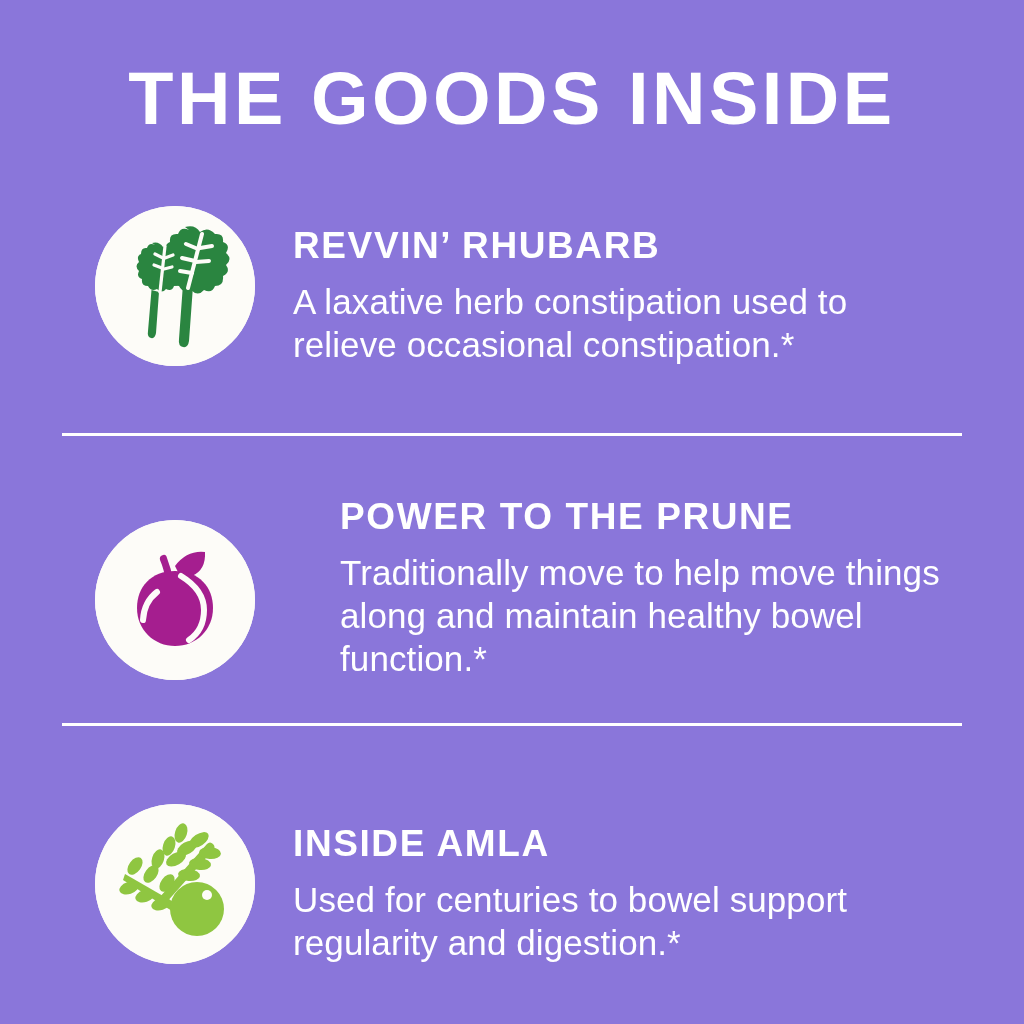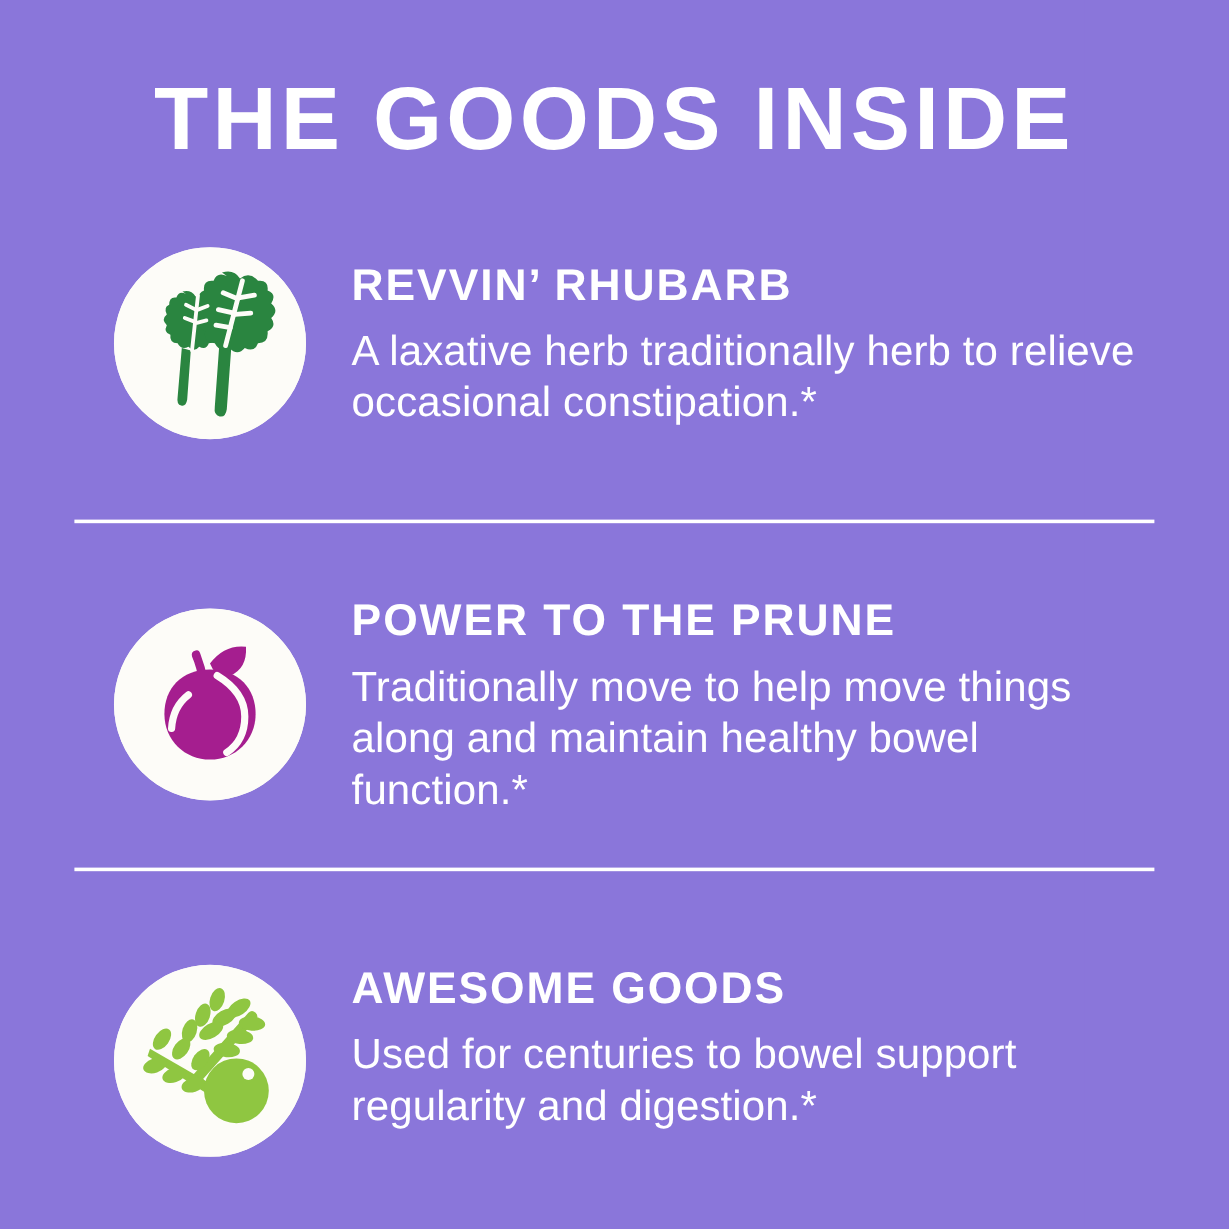--- a/index.html
+++ b/index.html
@@ -37,24 +37,24 @@
     white-space: nowrap;
     font-family: "Liberation Sans", sans-serif;
   }
 
   
   .section {
     position: absolute;
     left: 62px;
     width: 900px;
     display: flex;
-    align-items: center;
+    align-items: flex-end;
   }
   .section-1 { top: 206px; }
-  .section-2 { top: 494px; }
+  .section-2 { top: 494px; gap: 47px; }
   .section-3 { top: 780px; }
 
   .icon-wrap {
     flex: 0 0 160px;
     width: 160px;
     height: 160px;
     margin-left: 33px;
     position: relative;
   }
   .section-3 .icon-wrap { margin-top: 24px; }
@@ -179,21 +179,21 @@
             <path d="M100 55 L87 52"></path>
             <path d="M97 67 L85 65"></path>
             <path d="M105 42 L117 40"></path>
             <path d="M101 56 L114 55"></path>
           </g>
         </svg>
       </div>
     </div>
     <div class="section-text">
       <div class="section-heading">REVVIN’ RHUBARB</div>
-      <div class="section-body">A laxative herb traditionally herb to relieve occasional constipation.*</div>
+      <div class="section-body">A laxative herb constipation used to relieve occasional constipation.*</div>
     </div>
   </div>
 
   <div class="divider divider-1"></div>
 
   <div class="section section-2">
     <div class="icon-wrap">
       <div class="icon-circle">
         <svg viewBox="0 0 160 160" xmlns="http://www.w3.org/2000/svg">
           <circle cx="80" cy="80" r="80" fill="#fdfcf8"></circle>
@@ -250,18 +250,18 @@
             <ellipse cx="50" cy="92" rx="10" ry="6" transform="rotate(-18 50 92)"></ellipse>
             <ellipse cx="66" cy="100" rx="10" ry="6" transform="rotate(-18 66 100)"></ellipse>
 
             <circle cx="102" cy="105" r="27"></circle>
           </g>
           <circle cx="112" cy="91" r="5" fill="#fdfcf8"></circle>
         </svg>
       </div>
     </div>
     <div class="section-text">
-      <div class="section-heading">AWESOME GOODS</div>
+      <div class="section-heading">INSIDE AMLA</div>
       <div class="section-body">Used for centuries to bowel support regularity and digestion.*</div>
     </div>
   </div>
 
 </div>
 
 </body></html>

